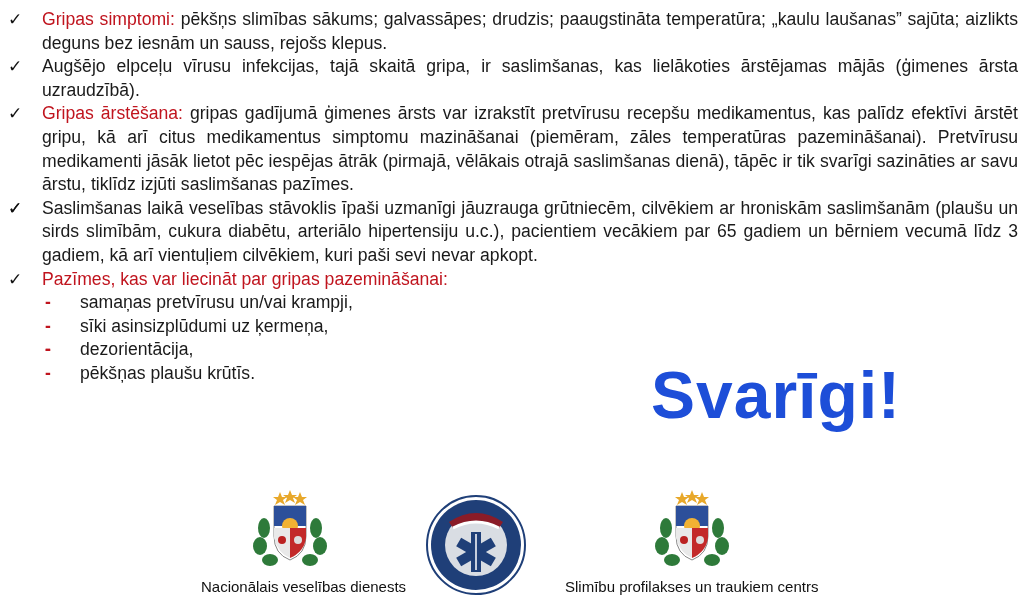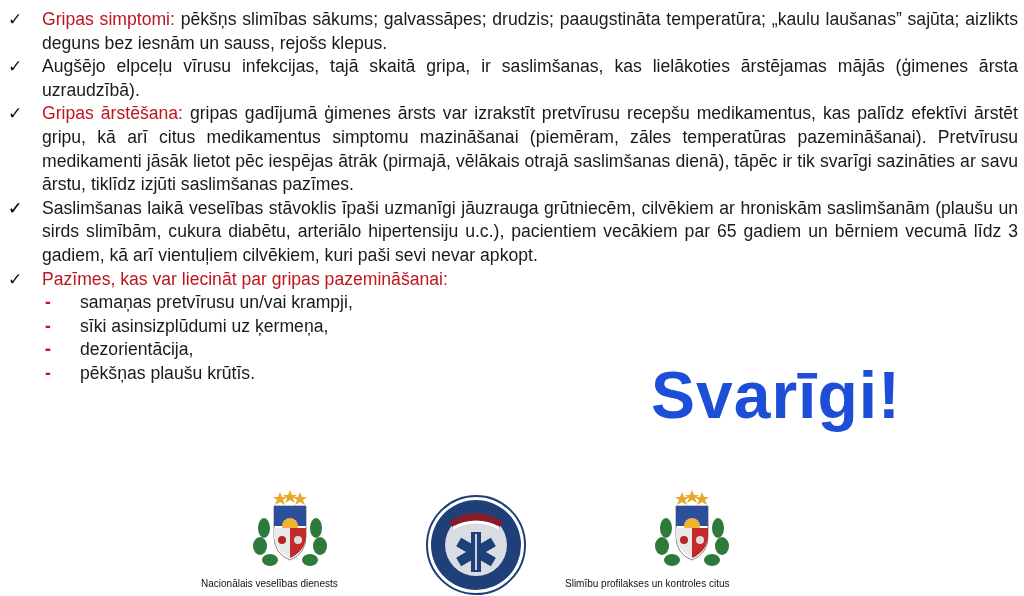--- a/index.html
+++ b/index.html
@@ -8,21 +8,21 @@
   .list { position: absolute; left: 0; top: 8px; width: 1024px; }
   .item { position: relative; padding-left: 42px; padding-right: 6px; font-size: 17.6px;
           line-height: 23.6px; text-align: justify; }
   .item .check { position: absolute; left: 8px; top: 0; font-size: 17px; color: #111; }
   .red { color: #c0141e; font-weight: normal; }
   .sub { position: relative; padding-left: 80px; font-size: 17.6px; line-height: 23.6px; }
   .sub .dash { position: absolute; left: 45px; top: 0; color: #c0141e; font-weight: bold; }
   .svarigi { position: absolute; left: 645px; top: 355px; font-size: 66px; font-weight: bold;
              color: #1d4ed8; letter-spacing: 1px; line-height: 80px; margin-left: 6px; }
   .logo { position: absolute; }
-  .logo-cap { position: absolute; font-size: 10px; color: #111; white-space: nowrap; }
+  .logo-cap { position: absolute; font-size: 15px; color: #111; white-space: nowrap; }
 </style>
 </head>
 <body>
 
 <div class="list">
   <div class="item">
     <span class="check">✓</span>
     <span class="red">Gripas simptomi:</span><span> pēkšņs slimības sākums; galvassāpes; drudzis; paaugstināta temperatūra; „kaulu laušanas” sajūta; aizlikts deguns bez iesnām un sauss, rejošs klepus.</span>
   </div>
   <div class="item">
@@ -126,13 +126,13 @@
     <g fill="#2e7a3a">
         <ellipse cx="16" cy="40" rx="6" ry="10"></ellipse>
         <ellipse cx="12" cy="58" rx="7" ry="9"></ellipse>
         <ellipse cx="22" cy="72" rx="8" ry="6"></ellipse>
         <ellipse cx="68" cy="40" rx="6" ry="10"></ellipse>
         <ellipse cx="72" cy="58" rx="7" ry="9"></ellipse>
         <ellipse cx="62" cy="72" rx="8" ry="6"></ellipse>
       </g>
   </svg>
 </div>
-<div class="logo-cap" style="left:565px; top:578px;">Slimību profilakses un kontroles citus</div>
+<div class="logo-cap" style="left:565px; top:578px;">Slimību profilakses un traukiem centrs</div>
 
 </body></html>

